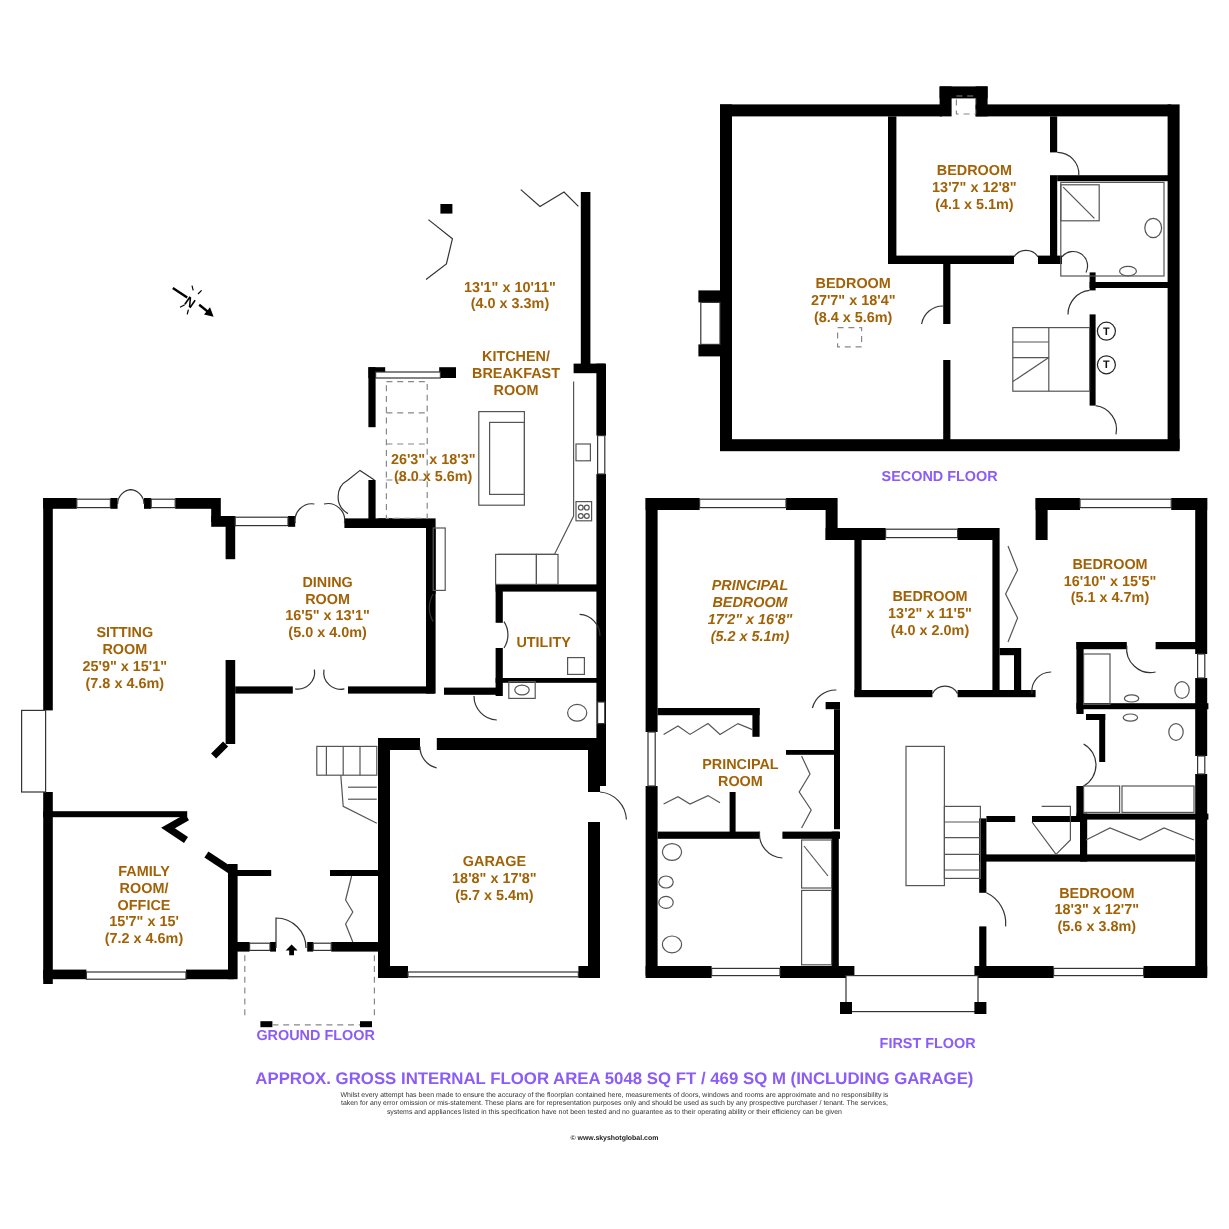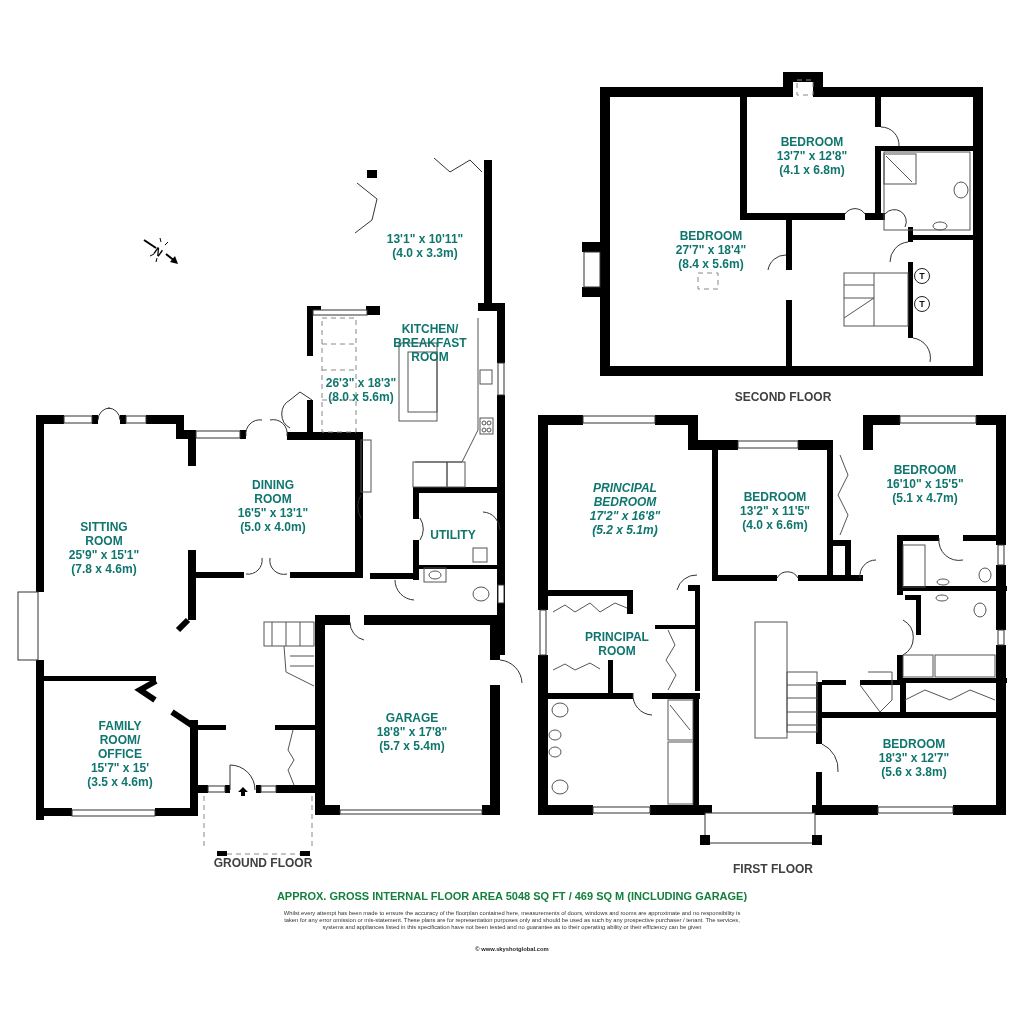--- a/index.html
+++ b/index.html
@@ -3,24 +3,24 @@
 <meta charset="utf-8">
 <style>
   html, body { margin:0; padding:0; background:#ffffff; }
   body { width:1024px; height:1024px; position:relative; overflow:hidden; font-family:"Liberation Sans", "DejaVu Sans", sans-serif; color:#111; }
   svg.plan { position:absolute; left:0; top:0; width:1024px; height:1024px; }
   .w { fill:#000; }
   .thin { fill:none; stroke:#555; stroke-width:1; }
   .door { fill:none; stroke:#333; stroke-width:1; }
   .win { fill:#fff; stroke:#333; stroke-width:1; }
   .dash { fill:none; stroke:#888; stroke-width:1; stroke-dasharray:5 4; }
-  .lbl { position:absolute; text-align:center; font-weight:bold; font-size:12px; line-height:14px; transform:translateX(-50%); white-space:nowrap; color:#0f766e; }
+  .lbl { position:absolute; text-align:center; font-weight:bold; font-size:12px; line-height:14px; transform:translateX(-50%); white-space:nowrap; color:#a16207; }
   .lbl span { display:block; }
-  .floor-title { position:absolute; font-size:12px; font-weight:bold; transform:translateX(-50%); white-space:nowrap; color:#404040; }
-  .area { position:absolute; left:512px; top:890px; transform:translateX(-50%); font-size:11px; font-weight:bold; white-space:nowrap; color:#15803d; }
+  .floor-title { position:absolute; font-size:12px; font-weight:bold; transform:translateX(-50%); white-space:nowrap; color:#8b5cf6; }
+  .area { position:absolute; left:512px; top:890px; transform:translateX(-50%); font-size:14px; font-weight:bold; white-space:nowrap; color:#8b5cf6; }
   .disclaimer { position:absolute; left:512px; top:910px; transform:translateX(-50%); width:460px; font-size:5.8px; line-height:7.2px; text-align:center; color:#333; }
   .copyright { position:absolute; left:512px; top:946px; transform:translateX(-50%); font-size:5.8px; font-weight:bold; color:#222; white-space:nowrap; }
   .tcirc { position:absolute; width:14px; height:14px; border:1px solid #222; border-radius:50%; font-size:9px; font-weight:bold; text-align:center; line-height:14px; }
 </style>
 </head>
 <body>
 
 <svg class="plan" viewBox="0 0 1024 1024">
 
   <g>
@@ -317,21 +317,21 @@
         <line x1="8" y1="20" x2="12" y2="18"></line>
         <line x1="14" y1="26" x2="15" y2="22"></line>
       </g>
   </svg>
 </div>
 
 <div class="lbl" style="left:425px;top:232px;">
   <span>13'1" x 10'11"</span>
   <span>(4.0 x 3.3m)</span>
 </div>
-<div class="lbl" style="left:430px;top:290px;margin-top:32px;">
+<div class="lbl" style="left:430px;top:290px;">
   <span>KITCHEN/</span>
   <span>BREAKFAST</span>
   <span>ROOM</span>
 </div>
 <div class="lbl" style="left:361px;top:376px;">
   <span>26'3" x 18'3"</span>
   <span>(8.0 x 5.6m)</span>
 </div>
 <div class="lbl" style="left:273px;top:478px;">
   <span>DINING</span>
@@ -343,56 +343,56 @@
   <span>SITTING</span>
   <span>ROOM</span>
   <span>25'9" x 15'1"</span>
   <span>(7.8 x 4.6m)</span>
 </div>
 <div class="lbl" style="left:120px;top:719px;">
   <span>FAMILY</span>
   <span>ROOM/</span>
   <span>OFFICE</span>
   <span>15'7" x 15'</span>
-  <span>(3.5 x 4.6m)</span>
+  <span>(7.2 x 4.6m)</span>
 </div>
 <div class="lbl" style="left:453px;top:528px;">
   <span>UTILITY</span>
 </div>
 <div class="lbl" style="left:412px;top:711px;">
   <span>GARAGE</span>
   <span>18'8" x 17'8"</span>
   <span>(5.7 x 5.4m)</span>
 </div>
 <div class="floor-title" style="left:263px;top:856px;">GROUND FLOOR</div>
 
 <div class="lbl" style="left:711px;top:229px;">
   <span>BEDROOM</span>
   <span>27'7" x 18'4"</span>
   <span>(8.4 x 5.6m)</span>
 </div>
 <div class="lbl" style="left:812px;top:135px;">
   <span>BEDROOM</span>
   <span>13'7" x 12'8"</span>
-  <span>(4.1 x 6.8m)</span>
+  <span>(4.1 x 5.1m)</span>
 </div>
 <div class="tcirc" style="left:914px;top:268px;">T</div>
 <div class="tcirc" style="left:914px;top:296px;">T</div>
 <div class="floor-title" style="left:783px;top:390px;">SECOND FLOOR</div>
 
 <div class="lbl" style="left:625px;top:481px;font-style:italic;">
   <span>PRINCIPAL</span>
   <span>BEDROOM</span>
   <span>17'2" x 16'8"</span>
   <span>(5.2 x 5.1m)</span>
 </div>
 <div class="lbl" style="left:775px;top:490px;">
   <span>BEDROOM</span>
   <span>13'2" x 11'5"</span>
-  <span>(4.0 x 6.6m)</span>
+  <span>(4.0 x 2.0m)</span>
 </div>
 <div class="lbl" style="left:925px;top:463px;">
   <span>BEDROOM</span>
   <span>16'10" x 15'5"</span>
   <span>(5.1 x 4.7m)</span>
 </div>
 <div class="lbl" style="left:617px;top:630px;">
   <span>PRINCIPAL</span>
   <span>ROOM</span>
 </div>

